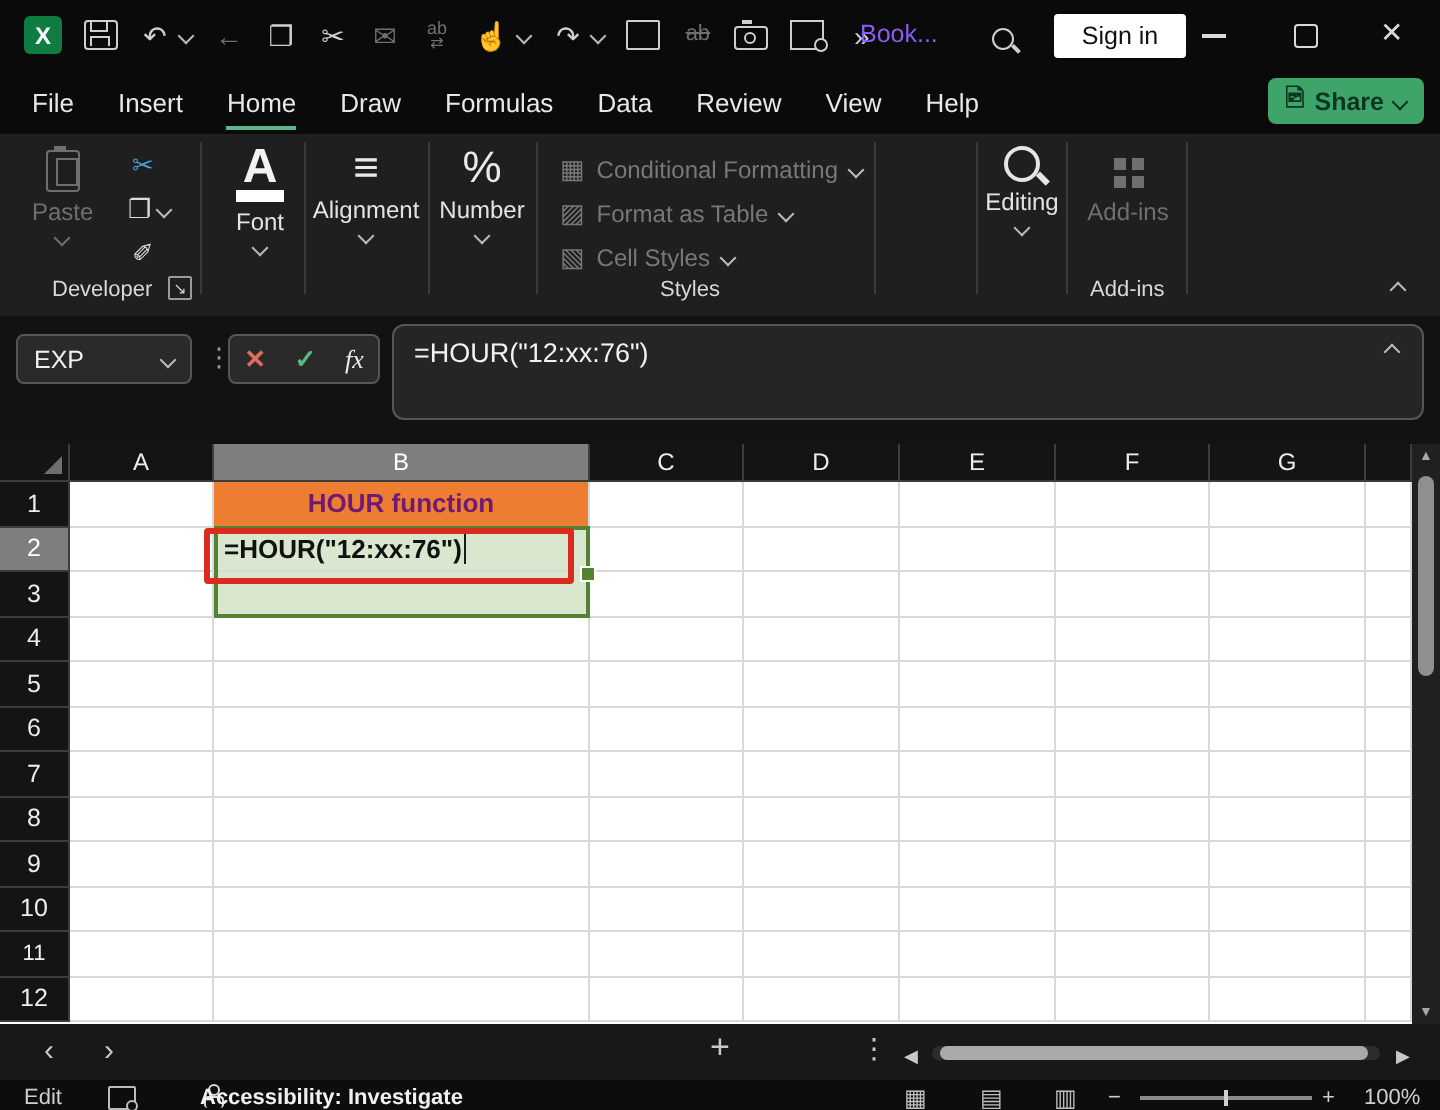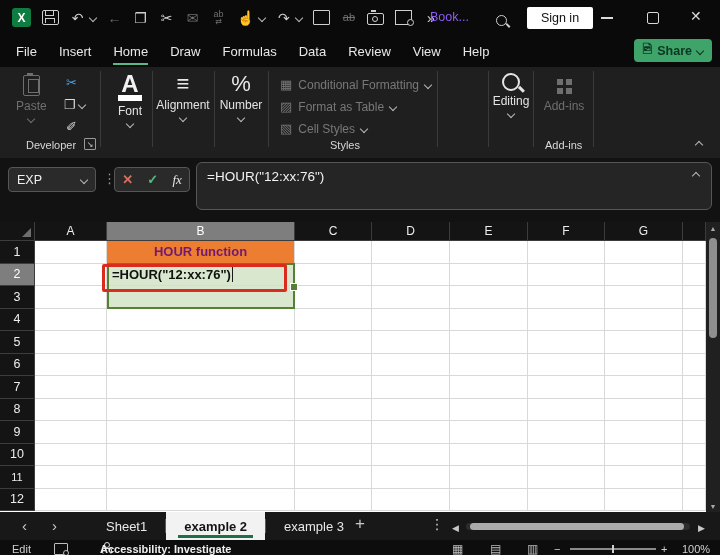--- a/index.html
+++ b/index.html
@@ -446,27 +446,20 @@
     <div class="abs vscroll">
       <span class="vs-arrow" style="top:3px;">▲</span>
       <div class="vs-thumb"></div>
       <span class="vs-arrow" style="bottom:2px;">▼</span>
     </div>
   </div>
 
   <div class="abs sheetbar">
     <span class="nav-arrow" style="left:22px;">‹</span>
     <span class="nav-arrow" style="left:52px;">›</span>
-    <div class="tabs" id="sheettabs">
-        <span class="sheet-tab">Sheet1</span>
-        <span class="tab-sep"></span>
-        <span class="sheet-tab active">example 2</span>
-        <span class="tab-sep"></span>
-        <span class="sheet-tab">example 3</span>
-      </div>
     <span class="nav-arrow" style="left:355px;top:4px;font-size:17px;">+</span>
     <span class="nav-arrow" style="left:430px;top:5px;font-size:14px;">⋮</span>
     <span class="nav-arrow" style="left:452px;top:9px;font-size:9px;">◀</span>
     <div class="hs-track">
       <div class="hs-thumb"></div>
     </div>
     <span class="nav-arrow" style="left:698px;top:9px;font-size:9px;">▶</span>
   </div>
 
   <div class="abs statusbar">

